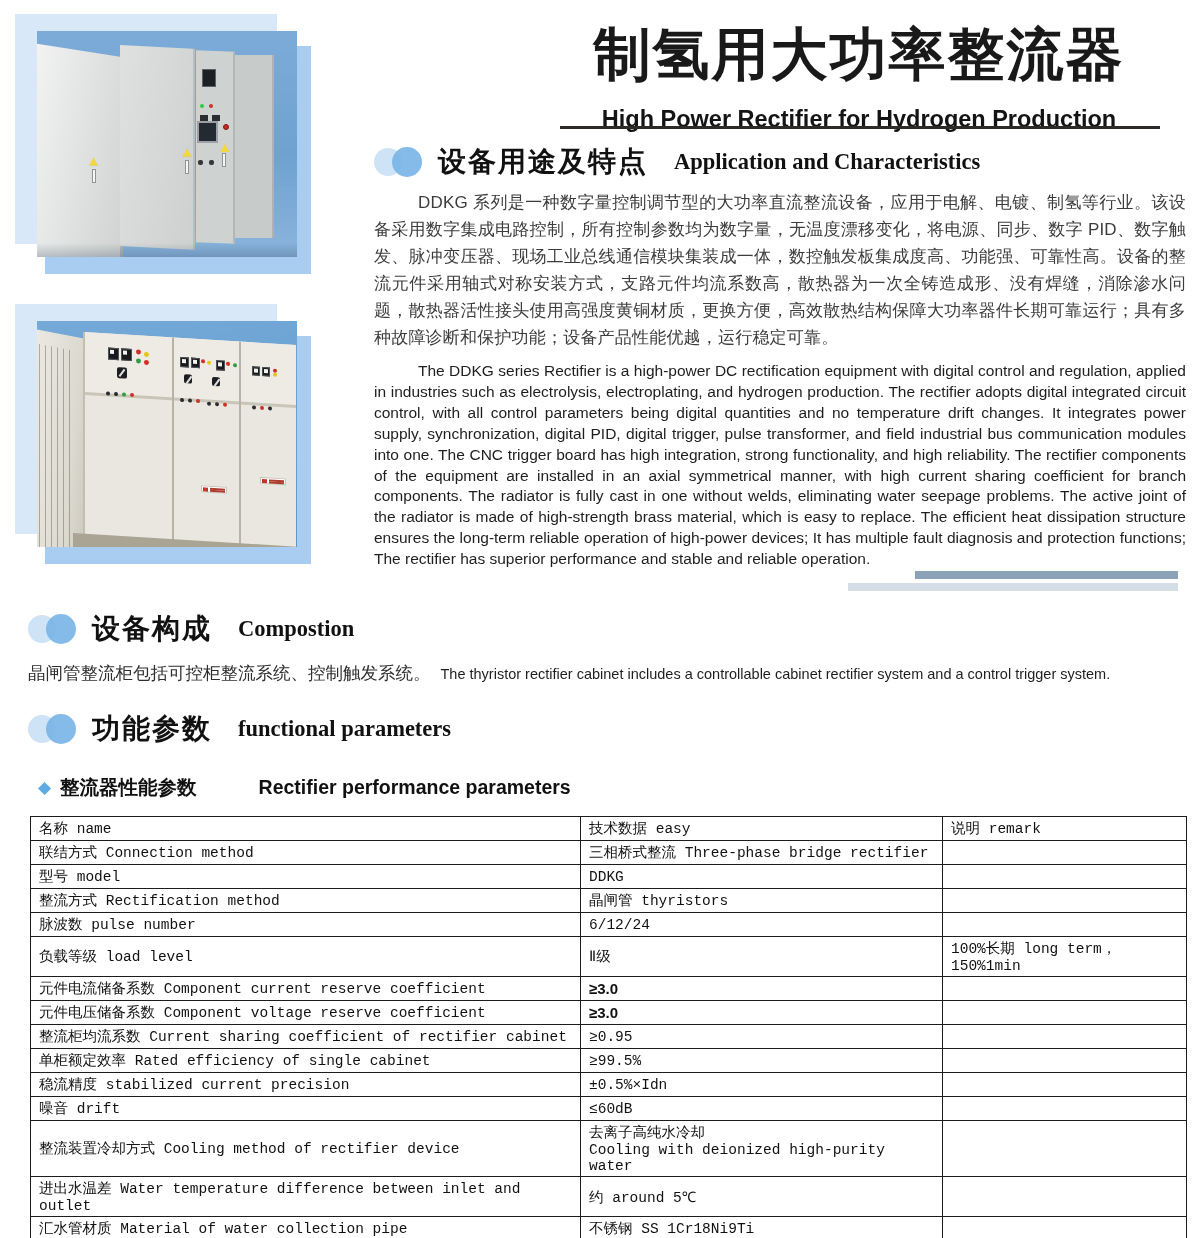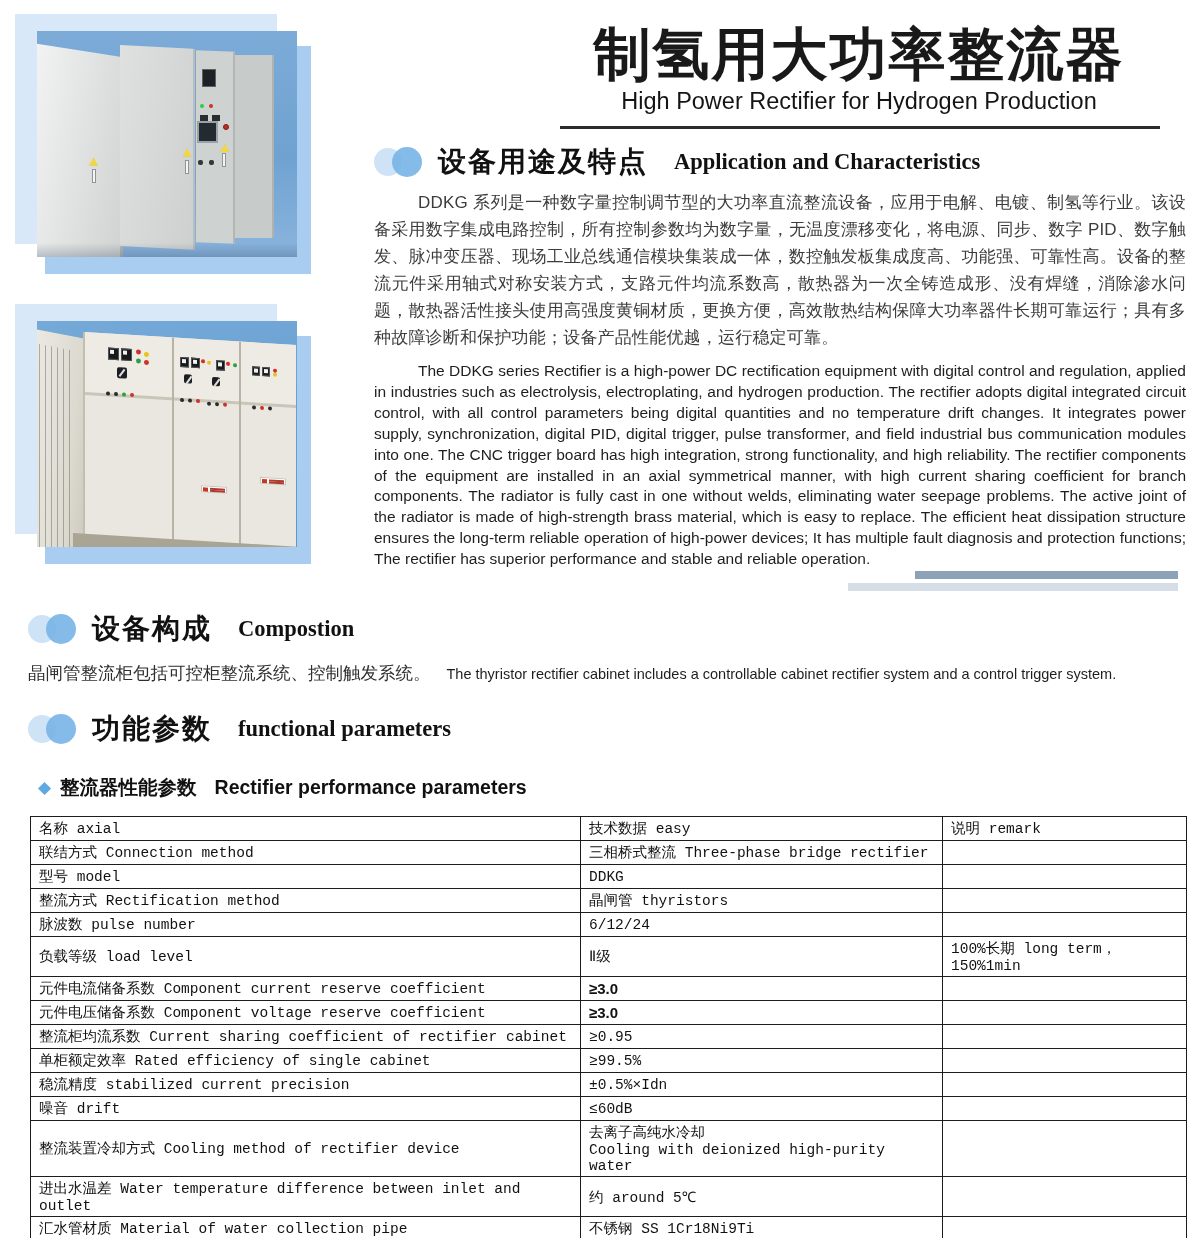--- a/index.html
+++ b/index.html
@@ -45,46 +45,46 @@
   .minidots i { display:inline-block; width:4px; height:4px; border-radius:50%; background:#2a2c2e; margin-right:4px; }
   .minidots { position:absolute; }
   .redlabel { position:absolute; width:26px; height:7px; background:#fff; border:1px solid #c9c5b8; }
   .redlabel::before { content:""; position:absolute; left:1px; top:1px; width:5px; height:4px; background:#c0392b; }
   .redlabel::after { content:""; position:absolute; left:8px; top:1px; width:15px; height:1.5px; background:#b03a2e; box-shadow:0 2px 0 #b03a2e; }
   .p2-plinth { position:absolute; left:14%; bottom:0; width:86%; height:6%; background:#a9a494; transform:skewY(3.5deg); transform-origin:left bottom; }
 
   
   .title-wrap { position:absolute; left:558px; top:22px; width:602px; text-align:center; }
   .title-cn { font-size:57px; font-weight:bold; color:#191919; letter-spacing:2px; line-height:1.15; white-space:nowrap; }
-  .title-en { font-size:23.5px; font-weight:normal; color:#141414; margin-top:0; white-space:nowrap; }
+  .title-en { font-size:23.5px; font-weight:bold; color:#141414; margin-top:18px; white-space:nowrap; }
   .title-rule { position:absolute; left:560px; top:126px; width:600px; height:3px; background:#2e2a28; }
 
   
   .sec-head { position:absolute; display:flex; align-items:center; }
   .circles { position:relative; width:52px; height:30px; flex:0 0 52px; }
   .circles .c1 { position:absolute; left:0; top:1px; width:28px; height:28px; border-radius:50%; background:#cfe3f7; }
   .circles .c2 { position:absolute; left:18px; top:0; width:30px; height:30px; border-radius:50%; background:#79b5e6; opacity:.92; }
   .sec-cn { font-size:28px; font-weight:bold; color:#111; letter-spacing:2px; margin-left:12px; white-space:nowrap; }
   .sec-en { font-family:"Liberation Serif", serif; font-weight:bold; font-size:22.5px; color:#111; margin-left:26px; white-space:nowrap; }
 
   .sub-head { position:absolute; display:flex; align-items:center; }
   .diamond { color:#5fa9e2; font-size:17px; margin-right:9px; }
   .sub-cn { font-size:19.5px; font-weight:bold; color:#111; margin-right:18px; white-space:nowrap; }
-  .sub-en { font-size:19.5px; font-weight:bold; color:#111; white-space:nowrap; }
+  .sub-en { font-size:19.5px; font-weight:bold; color:#111; white-space:nowrap;margin-left:44px; }
 
   
   .para-cn { position:absolute; left:374px; top:189px; width:812px; font-size:17px; line-height:27px; color:#3c3c3c; text-align:justify; text-indent:44px; letter-spacing:.2px; }
   .para-en { position:absolute; left:374px; top:361px; width:812px; font-size:15.5px; line-height:20.9px; color:#1e1e1e; text-align:justify; text-indent:44px; }
 
   .deco-bar-dark { position:absolute; left:915px; top:571px; width:263px; height:8px; background:#8ca2b6; }
   .deco-bar-light { position:absolute; left:848px; top:583px; width:330px; height:8px; background:#d5dee7; }
 
   .comp-line { position:absolute; left:28px; top:661px; width:1165px; white-space:nowrap; }
   .comp-cn { font-size:17.5px; color:#2e2e2e; }
-  .comp-en { font-size:14.5px; color:#1e1e1e; margin-left:16px; }
+  .comp-en { font-size:14.5px; color:#1e1e1e; margin-left:10px; }
 
   
   table.params { position:absolute; left:30px; top:816px; width:1156px; border-collapse:collapse; table-layout:fixed; }
   table.params td, table.params th { border:1px solid #1c1c1c; font-family:"Liberation Mono","DejaVu Sans Mono",monospace; font-weight:normal; font-size:14.5px; color:#111; text-align:left; vertical-align:middle; padding:2px 8px; height:23px; overflow:hidden; }
   table.params td.pre { white-space:pre-line; }
   table.params td.bold-data { font-family:"Liberation Sans",sans-serif; font-weight:bold; font-size:15px; }
 </style>
 </head>
 <body>
 
@@ -210,21 +210,21 @@
   </div>
 
   <table class="params">
     <colgroup>
         <col style="width:550px">
         <col style="width:362px">
         <col style="width:244px">
       </colgroup>
     <thead>
       <tr>
-        <th>名称 axial</th>
+        <th>名称 name</th>
         <th>技术数据 easy</th>
         <th>说明 remark</th>
       </tr>
     </thead>
     <tbody>
         <tr>
           <td>联结方式 Connection method</td>
           <td class="pre">三相桥式整流 Three-phase bridge rectifier</td>
           <td></td>
         </tr>

